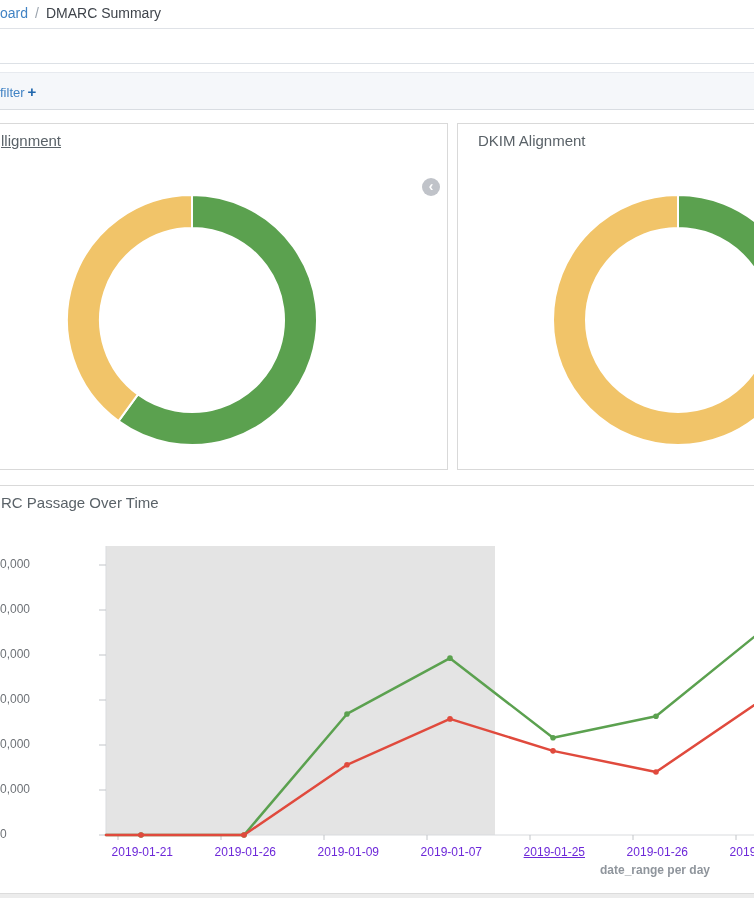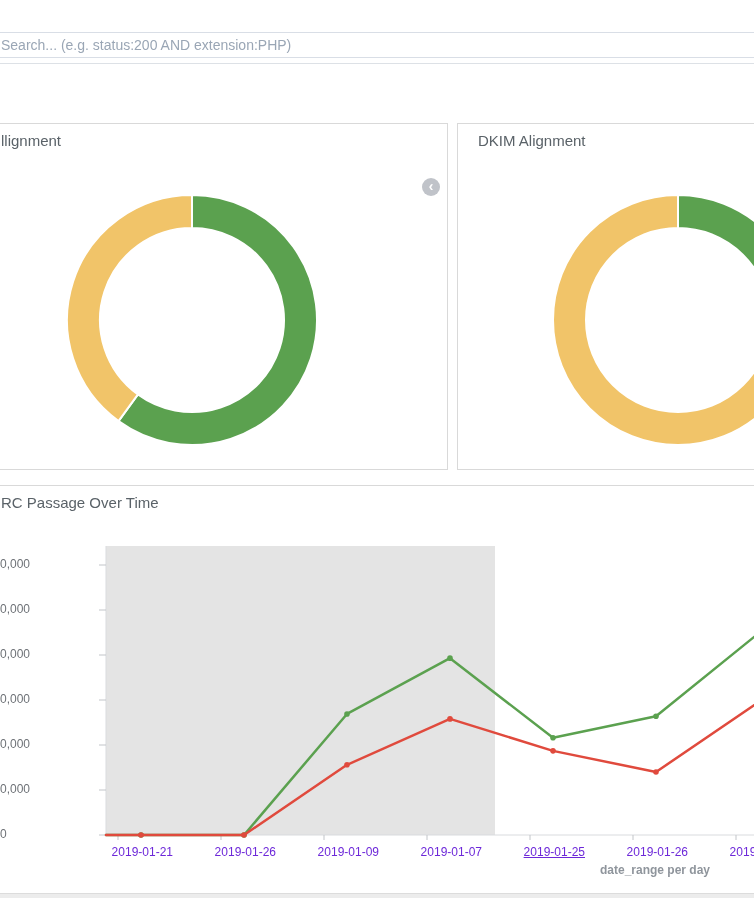--- a/index.html
+++ b/index.html
@@ -27,21 +27,21 @@
   .filter-band{
     position:absolute;left:0;top:72px;width:100%;height:38px;background:#f5f7fa;
     border-top:1px solid #e7eaef;border-bottom:1px solid #d9dde2;box-sizing:border-box;
   }
   .add-filter{position:absolute;left:0;top:10px;font-size:13px;color:#4183c4;cursor:pointer;white-space:nowrap;}
   .add-filter .plus{font-weight:700;color:#2268ad;font-size:15px;margin-left:3px;}
   
   .panel{position:absolute;background:#fff;border:1px solid #d9d9d9;box-sizing:border-box;}
   .panel-title{font-size:15px;color:#5a6268;white-space:nowrap;}
   #panel-spf{left:-24px;top:123px;width:472px;height:347px;}
-  #panel-spf .panel-title{position:absolute;left:24px;top:8px;}
+  #panel-spf .panel-title{position:absolute;left:24px;top:8px;text-decoration:underline;}
   #panel-dkim{left:457px;top:123px;width:420px;height:347px;}
   #panel-dkim .panel-title{position:absolute;left:20px;top:8px;}
   #panel-line{left:-24px;top:485px;width:1024px;height:420px;border-bottom:none;}
   #panel-line .panel-title{position:absolute;left:24px;top:8px;text-align:center;}
   .donut-svg{position:absolute;}
   #donut-spf{left:65px;top:193px;}
   #donut-dkim{left:551px;top:193px;}
   .collapse-btn{
     position:absolute;left:422px;top:178px;width:18px;height:18px;border-radius:50%;
     background:#c0c3c9;color:#fff;font-size:14px;font-weight:700;line-height:17px;
@@ -61,26 +61,33 @@
   }
   .bottom-strip{
     position:absolute;left:0;top:893px;width:100%;height:5px;background:#ececec;border-top:1px solid #dcdcdc;box-sizing:border-box;
   }
 </style>
 </head>
 <body>
 
 <div id="screen">
 
+  <div class="breadcrumb-bar">
+    <div class="breadcrumb">
+      <a>oard</a><span class="crumb-sep">/</span><span class="crumb-current">DMARC Summary</span>
+    </div>
+  </div>
 
-  <div class="search-row">
-    <input class="search-input" type="text" placeholder="Search... (e.g. status:200 AND extension:PHP)" style="">
-  </div>
   <div class="rule-63"></div>
 
+  <div class="filter-band">
+    <div class="add-filter">
+      <span>filter</span><span class="plus">+</span>
+    </div>
+  </div>
 
   <div class="panel" id="panel-spf">
     <div class="panel-title">llignment</div>
   </div>
   <svg id="donut-spf" class="donut-svg" width="254" height="254" viewBox="0 0 254 254">
       <path d="M 127 2 A 125 125 0 1 1 53.52684346344087 228.12712429686843 L 72.92375678909248 201.42956348249515 A 92 92 0 1 0 127 35 Z" fill="#5ba14f" stroke="#ffffff" stroke-width="2"></path>
       <path d="M 53.52684346344087 228.12712429686843 A 125 125 0 0 1 126.99999999999997 2 L 126.99999999999997 35 A 92 92 0 0 0 72.92375678909248 201.42956348249515 Z" fill="#f1c469" stroke="#ffffff" stroke-width="2"></path>
     </svg>
   <div class="collapse-btn">‹</div>
 

